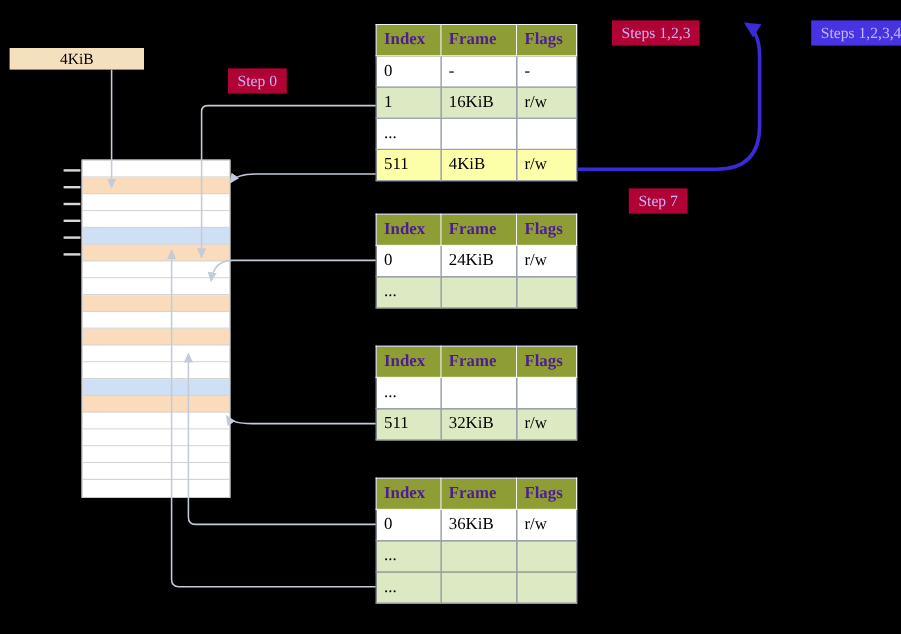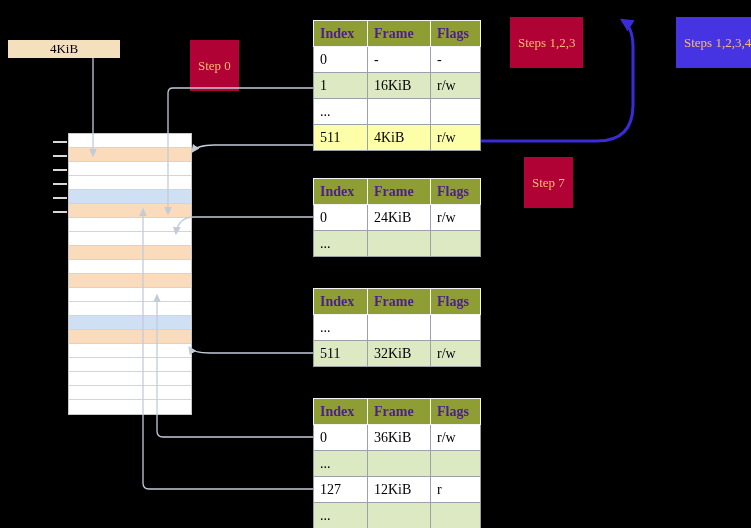--- a/index.html
+++ b/index.html
@@ -2,22 +2,22 @@
 <html style="--crimson: #b00235; --blue_label: #4634e2; --olive_header: #8e9d34; --row_green: #dde9c2; --row_yellow: #fdffa8; --mem_peach: #fadcbc; --mem_blue: #cfdff4; --pointer_box: #f5e0bd; --arrow_gray: #c3cbd9; --arrow_blue: #3a2ad8;"><head>
 <meta charset="utf-8">
 <style>
   html,body{margin:0;padding:0;background:#000;}
   .canvas{
     position:relative;width:751px;height:528px;background:#000;overflow:hidden;
     font-family:"Liberation Serif","DejaVu Serif",serif;
   }
   
   .tag{
-    position:absolute;display:inline-block;padding:18px 8px;
-    color:#fdba74;font-size:13px;line-height:15px;white-space:nowrap;
+    position:absolute;display:inline-block;padding:3px 8px;
+    color:#c4b5fd;font-size:13px;line-height:15px;white-space:nowrap;
   }
   .tag.red{background:var(--crimson,#b00235);}
   .tag.blue{background:var(--blue_label,#4634e2);}
   .frame-box{
     position:absolute;left:8px;top:40px;width:112px;height:18px;
     background:var(--pointer_box,#f5e0bd);color:#000;font-size:13px;
     text-align:center;line-height:18px;
   }
   
   .pt-host{position:absolute;left:313px;}
@@ -49,21 +49,21 @@
   .thin{stroke:var(--arrow_gray,#c3cbd9);stroke-width:1.3;}
   .thick-blue{stroke:var(--arrow_blue,#3a2ad8);stroke-width:3;}
 </style>
 </head>
 <body>
 
 <div class="canvas">
 
   <div class="frame-box">4KiB</div>
 
-  <div class="tag red" style="left:190px;top:40px;">Step 0</div>
+  <div class="tag red" style="left:190px;top:57px;">Step 0</div>
   <div class="tag red" style="left:510px;top:17px;">Steps 1,2,3</div>
   <div class="tag blue" style="left:676px;top:17px;">Steps 1,2,3,4</div>
   <div class="tag red" style="left:524px;top:157px;">Step 7</div>
 
   <div class="mem">
       <div class="mem-row white"></div>
       <div class="mem-row peach"></div>
       <div class="mem-row white"></div>
       <div class="mem-row white"></div>
       <div class="mem-row blue"></div>
@@ -202,25 +202,20 @@
         <tbody>
           <tr>
             <td class="white">0</td>
             <td class="white">36KiB</td>
             <td class="white">r/w</td>
           </tr>
           <tr>
             <td class="green">...</td>
             <td class="green"></td>
             <td class="green"></td>
-          </tr>
-          <tr>
-            <td class="white">127</td>
-            <td class="white">12KiB</td>
-            <td class="white">r</td>
           </tr>
           <tr>
             <td class="green">...</td>
             <td class="green"></td>
             <td class="green"></td>
           </tr>
         </tbody>
       </table>
     </div>
 

